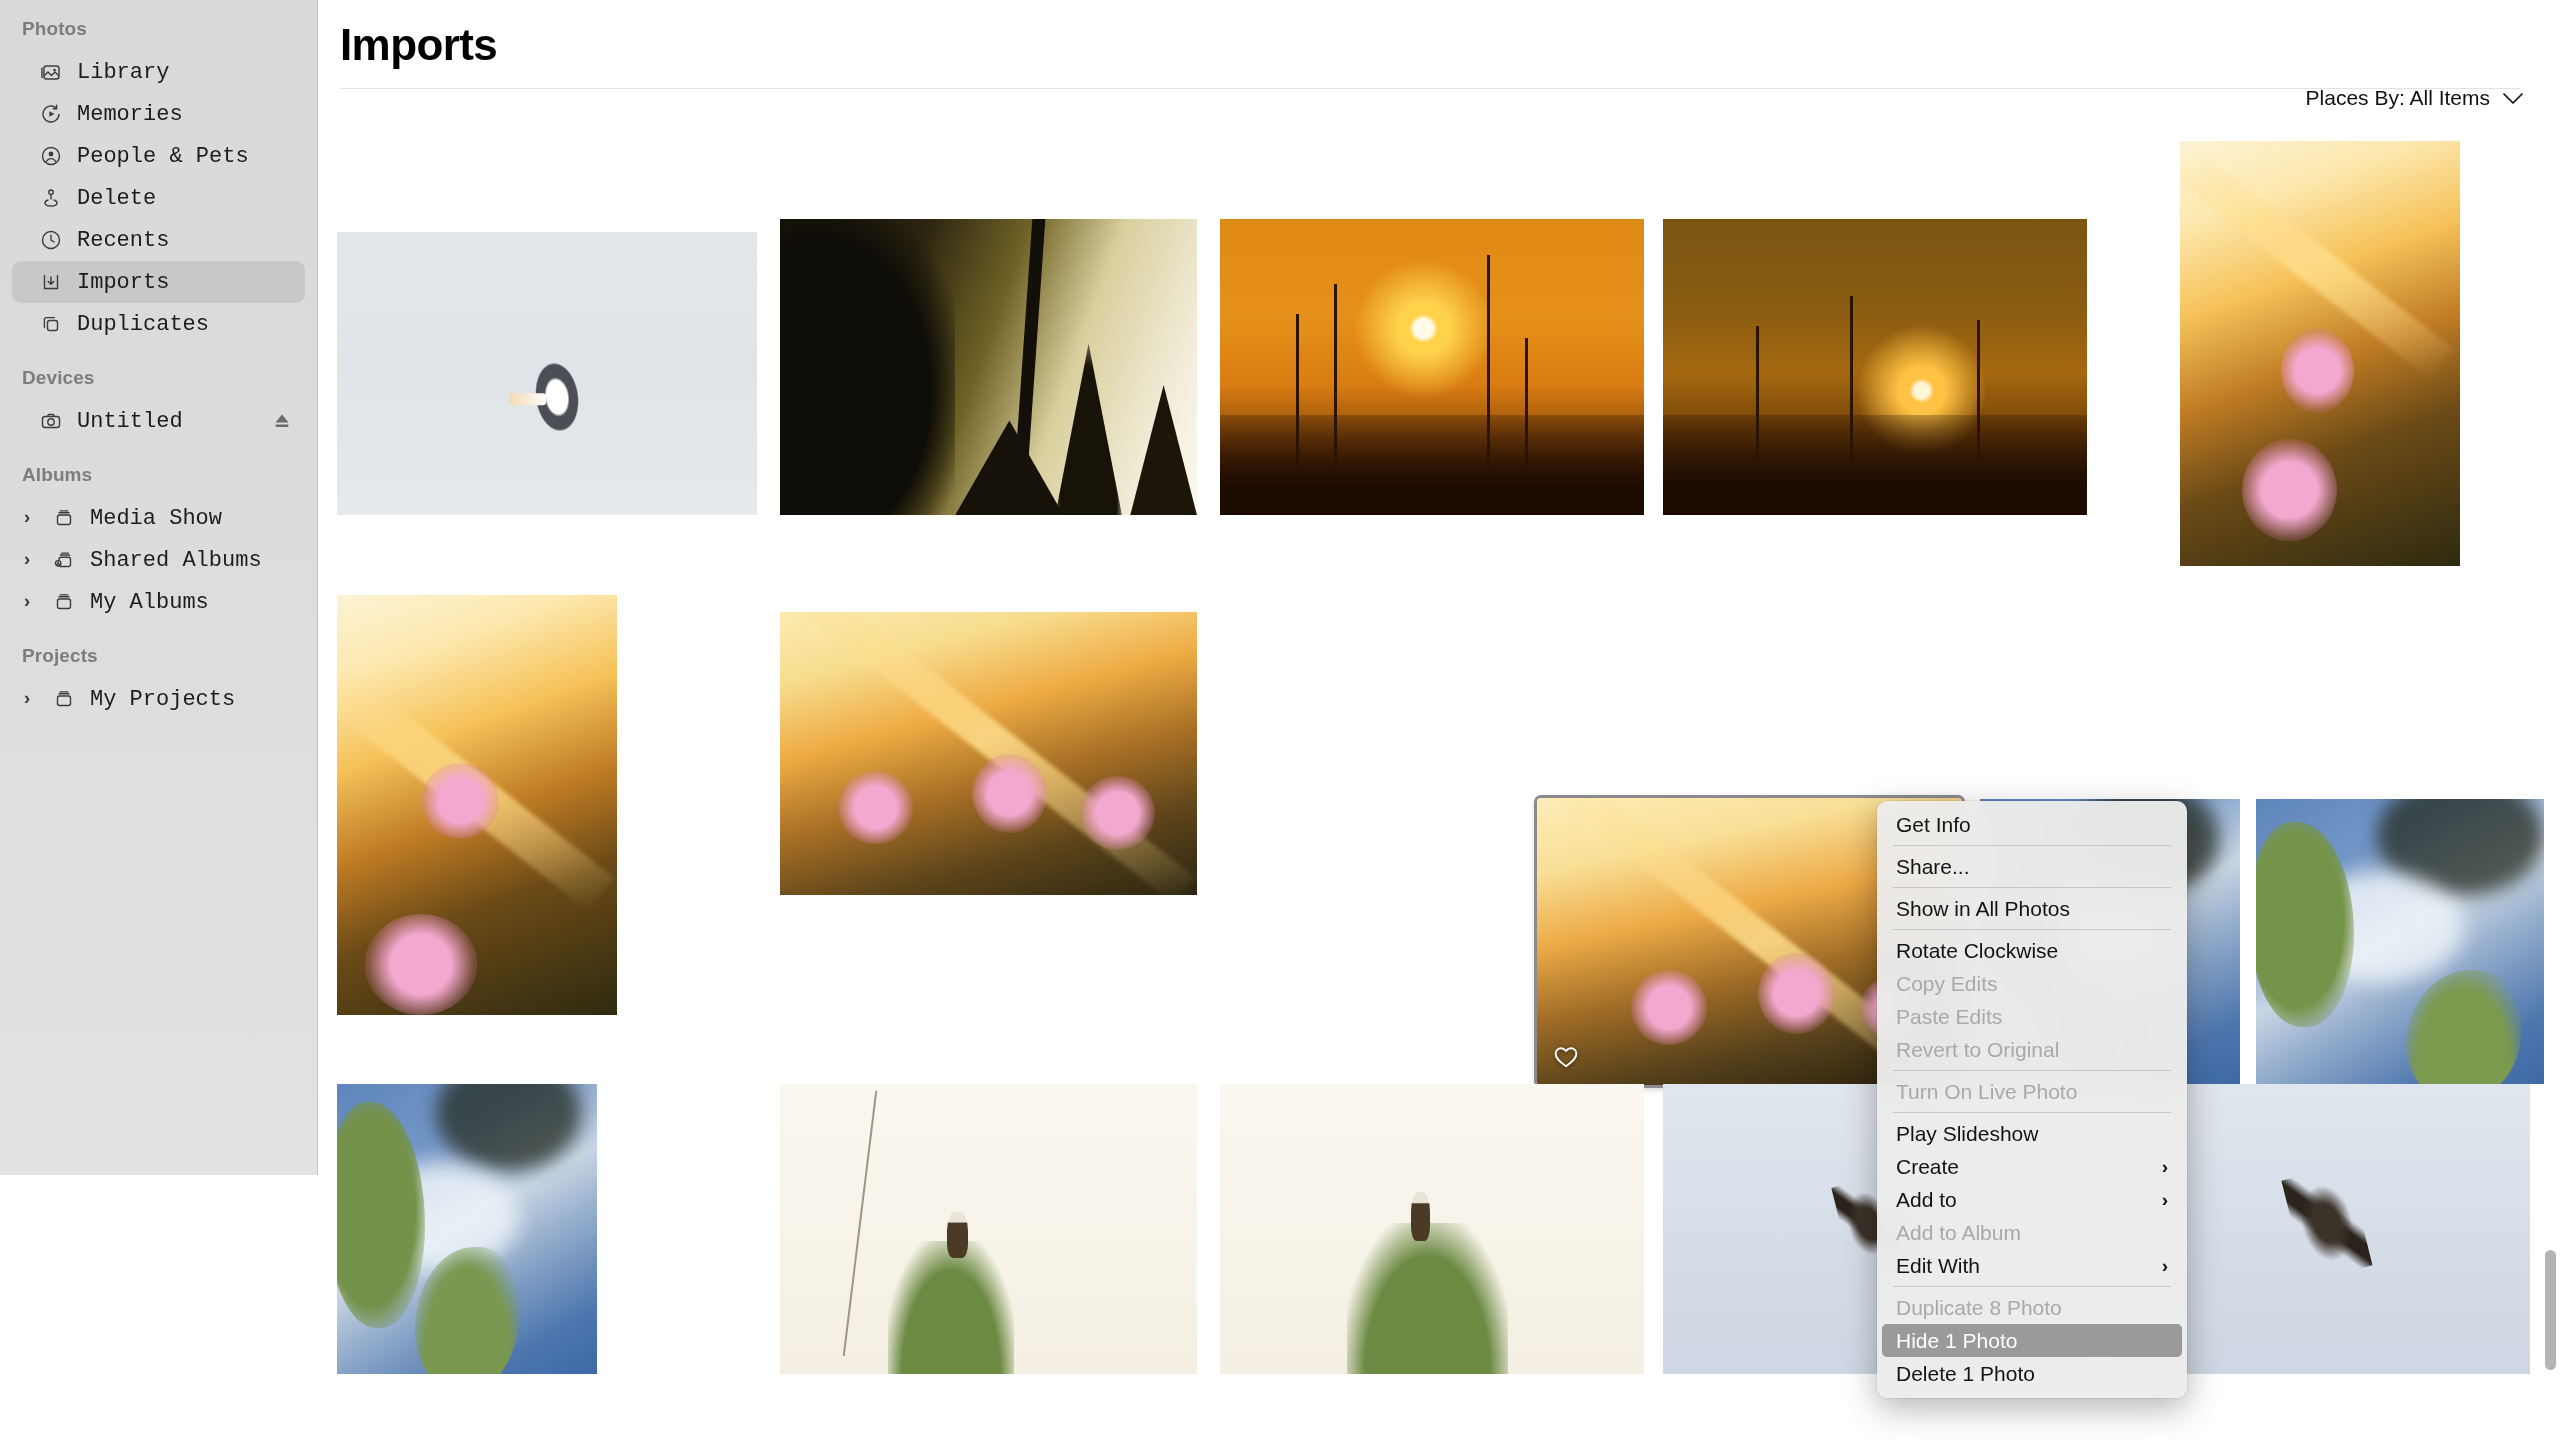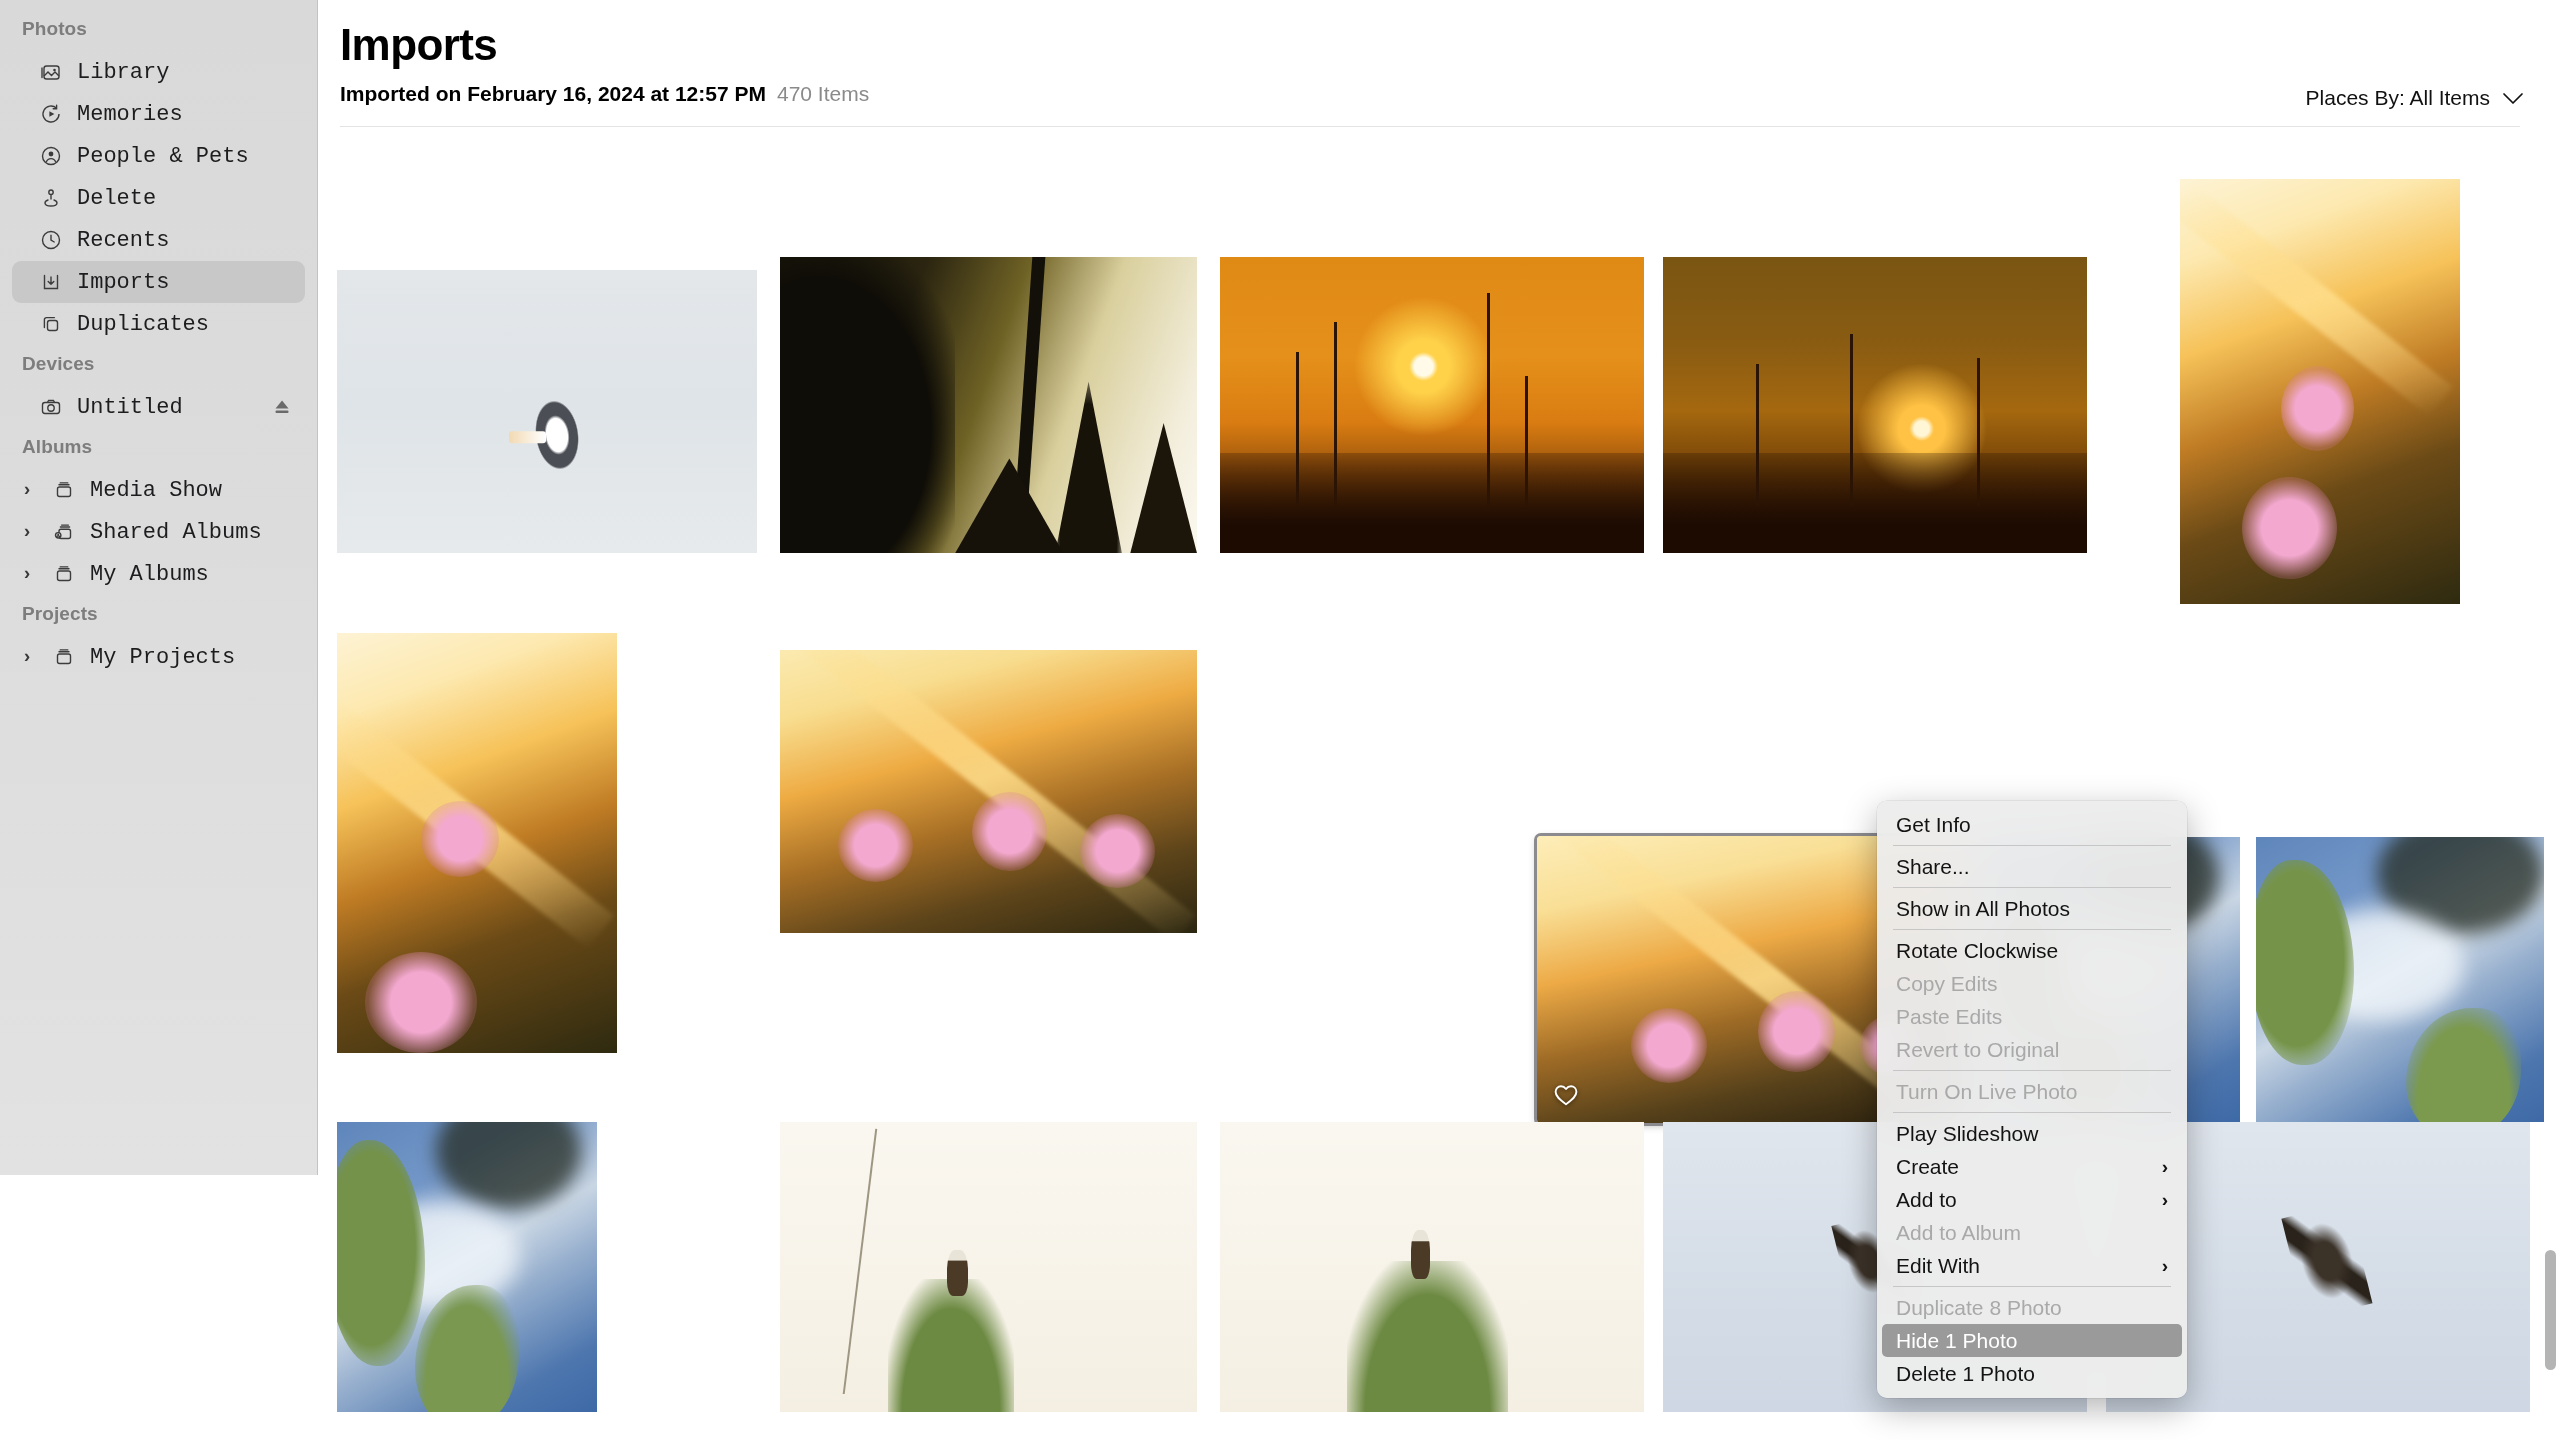--- a/index.html
+++ b/index.html
@@ -17,21 +17,21 @@
     background:linear-gradient(180deg,#d9d9d9 0%,#dcdcdc 45%,#e2e2e2 100%);
     border-right:1px solid #c3c3c3;
     padding-top:18px;
     position:relative;
     overflow:hidden;
   }
   .sb-section {
     font-size:19px; font-weight:bold; color:#7d7d7d;
     padding:0 0 0 22px; margin-bottom:11px; letter-spacing:.1px;
   }
-  .sb-section.spaced { margin-top:8px; }
+  .sb-section.spaced { margin-top:22px; }
   .sb-item {
     display:flex; align-items:center; gap:13px;
     height:42px; margin:0 12px 0 12px; padding:0 10px 0 26px;
     border-radius:9px; color:#1d1d1f; font-size:22px;
     position:relative;
     font-family:Liberation Mono, monospace;
   }
   .sb-item.selected { background:#c8c8c8; }
   .sb-item .ico { width:26px; height:26px; flex:0 0 26px; display:flex; align-items:center; justify-content:center; }
   .sb-item .ico svg { display:block; }
@@ -298,24 +298,20 @@
         </svg>
       </span>
       <span class="lbl">My Projects</span>
     </div>
   </aside>
 
   <main class="main">
 
     <div class="header">
       <h1 class="page-title">Imports</h1>
-      <div class="sub-row">
-        <span class="sub-main">Imported on February 16, 2024 at 12:57 PM</span>
-        <span class="sub-count">470 Items</span>
-      </div>
       <div class="filter">
         <span>Places By: All Items</span>
         <span>
           <svg width="22" height="13" viewBox="0 0 22 13" fill="none" stroke="#111" stroke-width="1.7" stroke-linecap="round" stroke-linejoin="round">
               <path d="M2 2l9 9 9-9"></path>
             </svg>
         </span>
       </div>
       <div class="hdr-rule"></div>
     </div>

